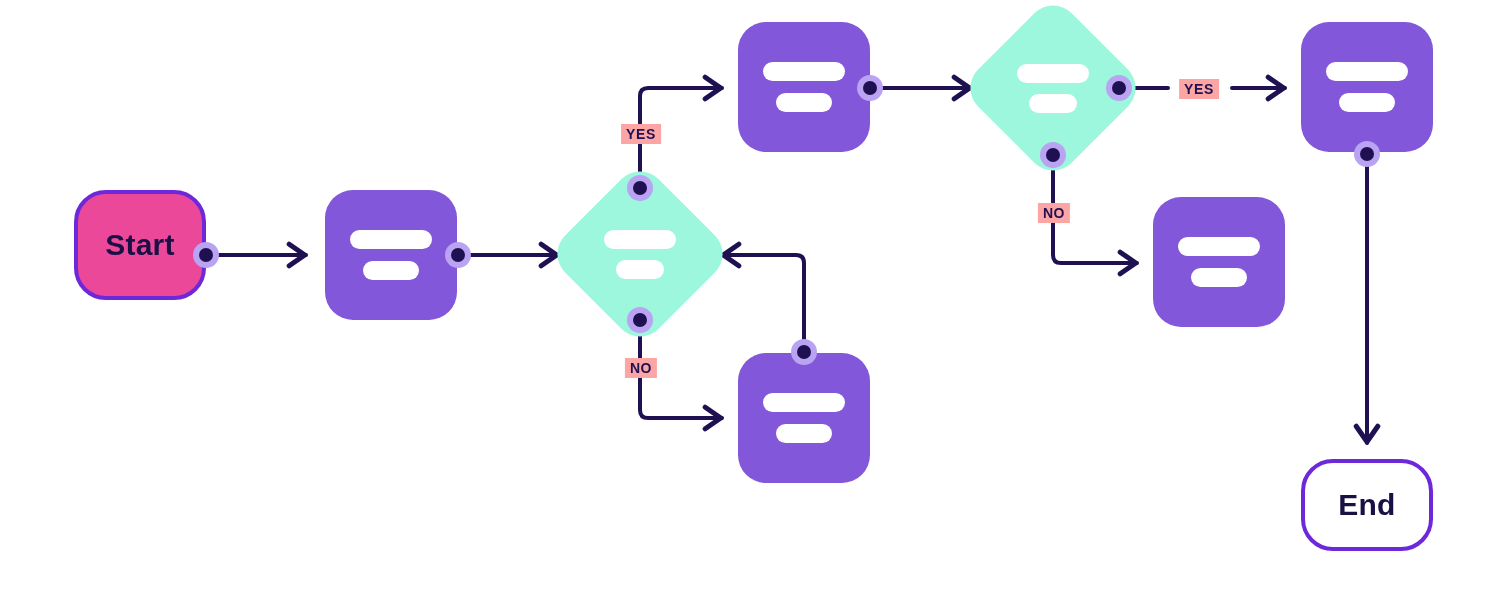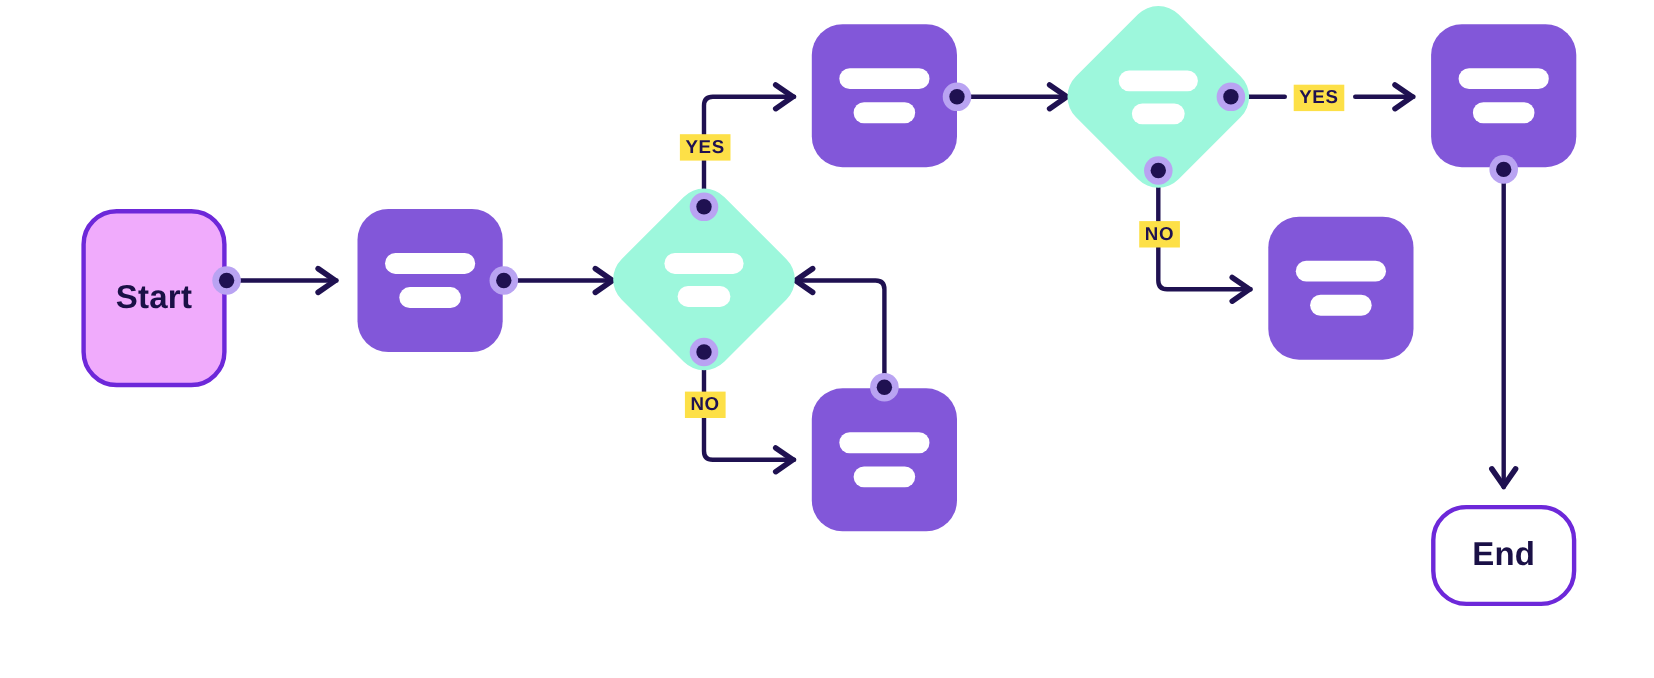--- a/index.html
+++ b/index.html
@@ -111,25 +111,25 @@
     width: 14px;
     height: 14px;
     border-radius: 50%;
     background: #1F1151;
   }
 
   
   .edge-label {
     position: absolute;
     font-family: "Liberation Sans", sans-serif;
-    font-size: 17px;
+    font-size: 14px;
     font-weight: bold;
     color: #1F1151;
     letter-spacing: 0.6px;
-    background: #fde047;
+    background: #fca5a5;
     padding: 2px 5px;
     transform: translate(-50%, -50%);
     user-select: none;
     white-space: nowrap;
   }
 </style>
 </head>
 <body style="background: rgb(255, 255, 255);">
 
 <div id="canvas">
@@ -154,21 +154,21 @@
       </g>
   </svg>
 
   <div id="edge-labels">
       <div class="edge-label" style="left: 641px; top: 134px;">YES</div>
       <div class="edge-label" style="left: 641px; top: 368px;">NO</div>
       <div class="edge-label" style="left: 1199px; top: 89px;">YES</div>
       <div class="edge-label" style="left: 1054px; top: 213px;">NO</div>
     </div>
 
-  <div class="terminal" style="left: 74px; top: 190px; width: 132px; height: 162px; border-color: rgb(109, 40, 217); background: #f0abfc;">
+  <div class="terminal" style="left: 74px; top: 190px; width: 132px; height: 110px; border-color: rgb(109, 40, 217); background: #ec4899;">
     <span class="terminal-label" style="color: rgb(26, 16, 70);">Start</span>
   </div>
 
   <div class="card" style="left: 325px; top: 190px; width: 132px; height: 130px; background: rgb(130, 87, 217);">
     <div class="bar bar-wide"></div>
     <div class="bar bar-short"></div>
   </div>
 
   <div class="diamond" style="left:574px; top:188px; width:132px; height:132px;">
     <div class="diamond-shape" style="background: rgb(157, 247, 220);"></div>

